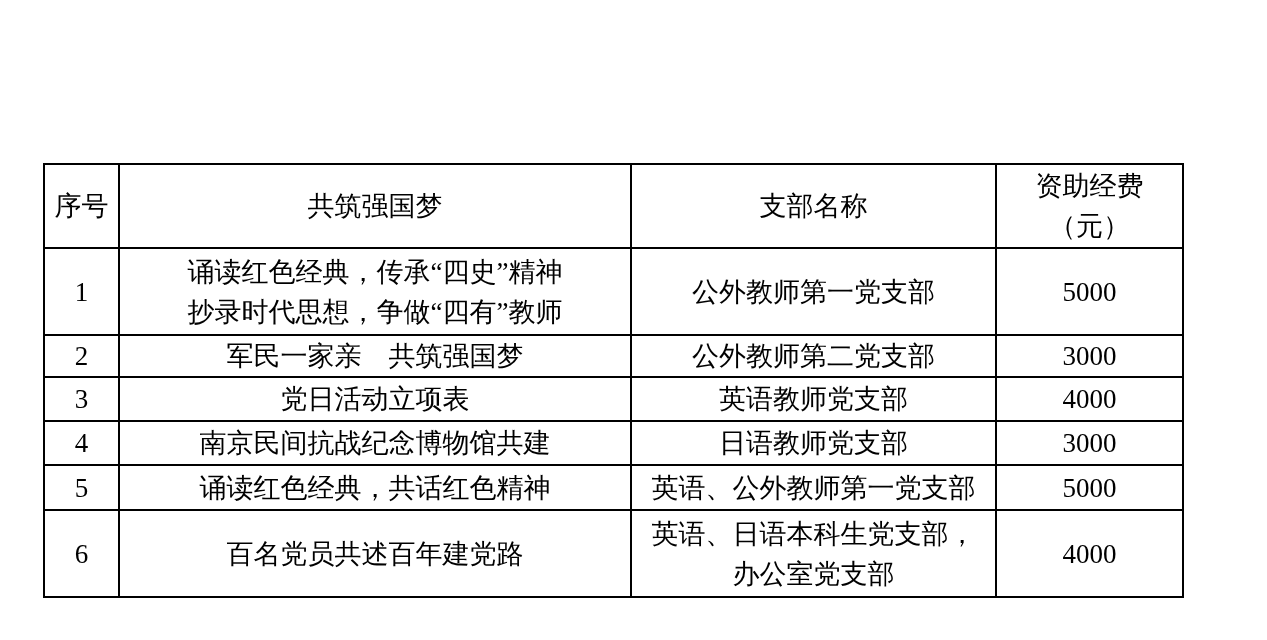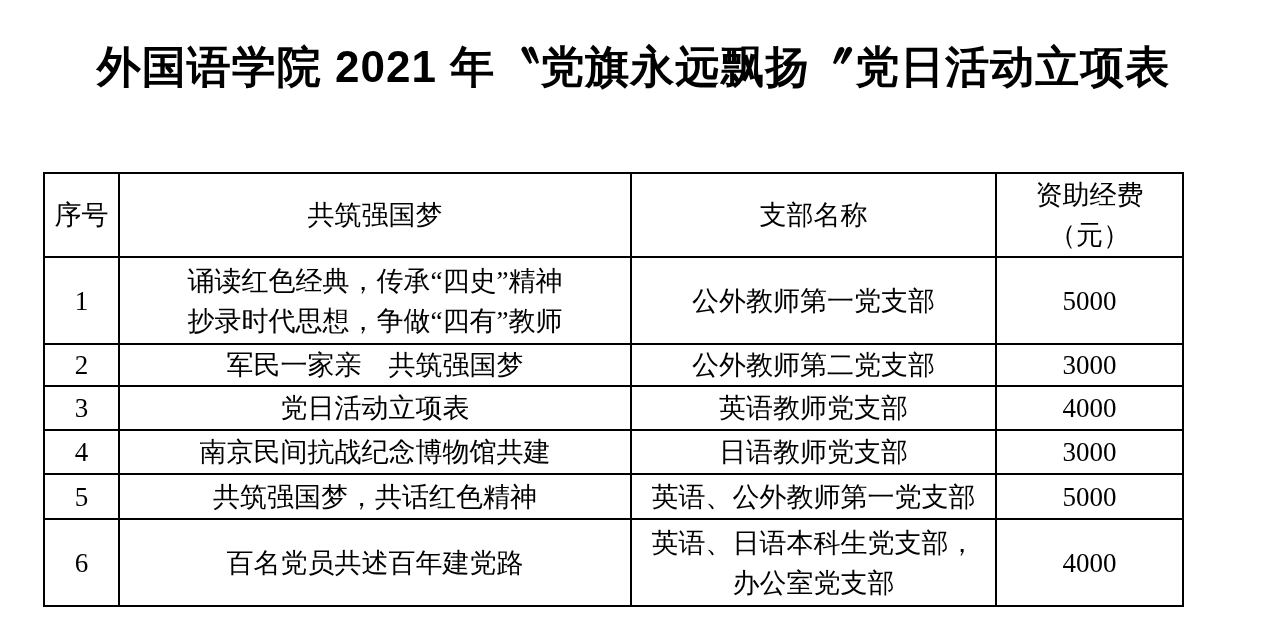--- a/index.html
+++ b/index.html
@@ -25,21 +25,21 @@
     margin: 0;
     text-align: center;
     font-family: "Liberation Sans", sans-serif;
     font-weight: bold;
     font-size: 44px;
     letter-spacing: 1px;
     color: #000000;
   }
   table.grid {
     position: absolute;
-    top: 172px;
+    top: 163px;
     left: 43px;
     width: 1139px;
     border-collapse: collapse;
     table-layout: fixed;
   }
   table.grid th,
   table.grid td {
     border: 2px solid #000000;
     text-align: center;
     vertical-align: middle;
@@ -62,21 +62,20 @@
   tbody tr:nth-child(3) { height: 44px; }
   tbody tr:nth-child(4) { height: 44px; }
   tbody tr:nth-child(5) { height: 45px; }
   tbody tr:nth-child(6) { height: 87px; }
 </style>
 </head>
 <body>
 
 <div class="page">
 
-  <h1 class="title">外国语学院 2021 年〝党旗永远飘扬〞党日活动立项表</h1>
 
   <table class="grid">
     <colgroup>
       <col style="width:75px">
       <col style="width:512px">
       <col style="width:365px">
       <col style="width:187px">
     </colgroup>
     <thead>
       <tr>
@@ -108,21 +107,21 @@
         <td class="num">4000</td>
       </tr>
       <tr>
         <td class="num">4</td>
         <td>南京民间抗战纪念博物馆共建</td>
         <td>日语教师党支部</td>
         <td class="num">3000</td>
       </tr>
       <tr>
         <td class="num">5</td>
-        <td>共筑强国梦，共话红色精神</td>
+        <td>诵读红色经典，共话红色精神</td>
         <td>英语、公外教师第一党支部</td>
         <td class="num">5000</td>
       </tr>
       <tr>
         <td class="num">6</td>
         <td>百名党员共述百年建党路</td>
         <td>英语、日语本科生党支部，
 办公室党支部</td>
         <td class="num">4000</td>
       </tr>

